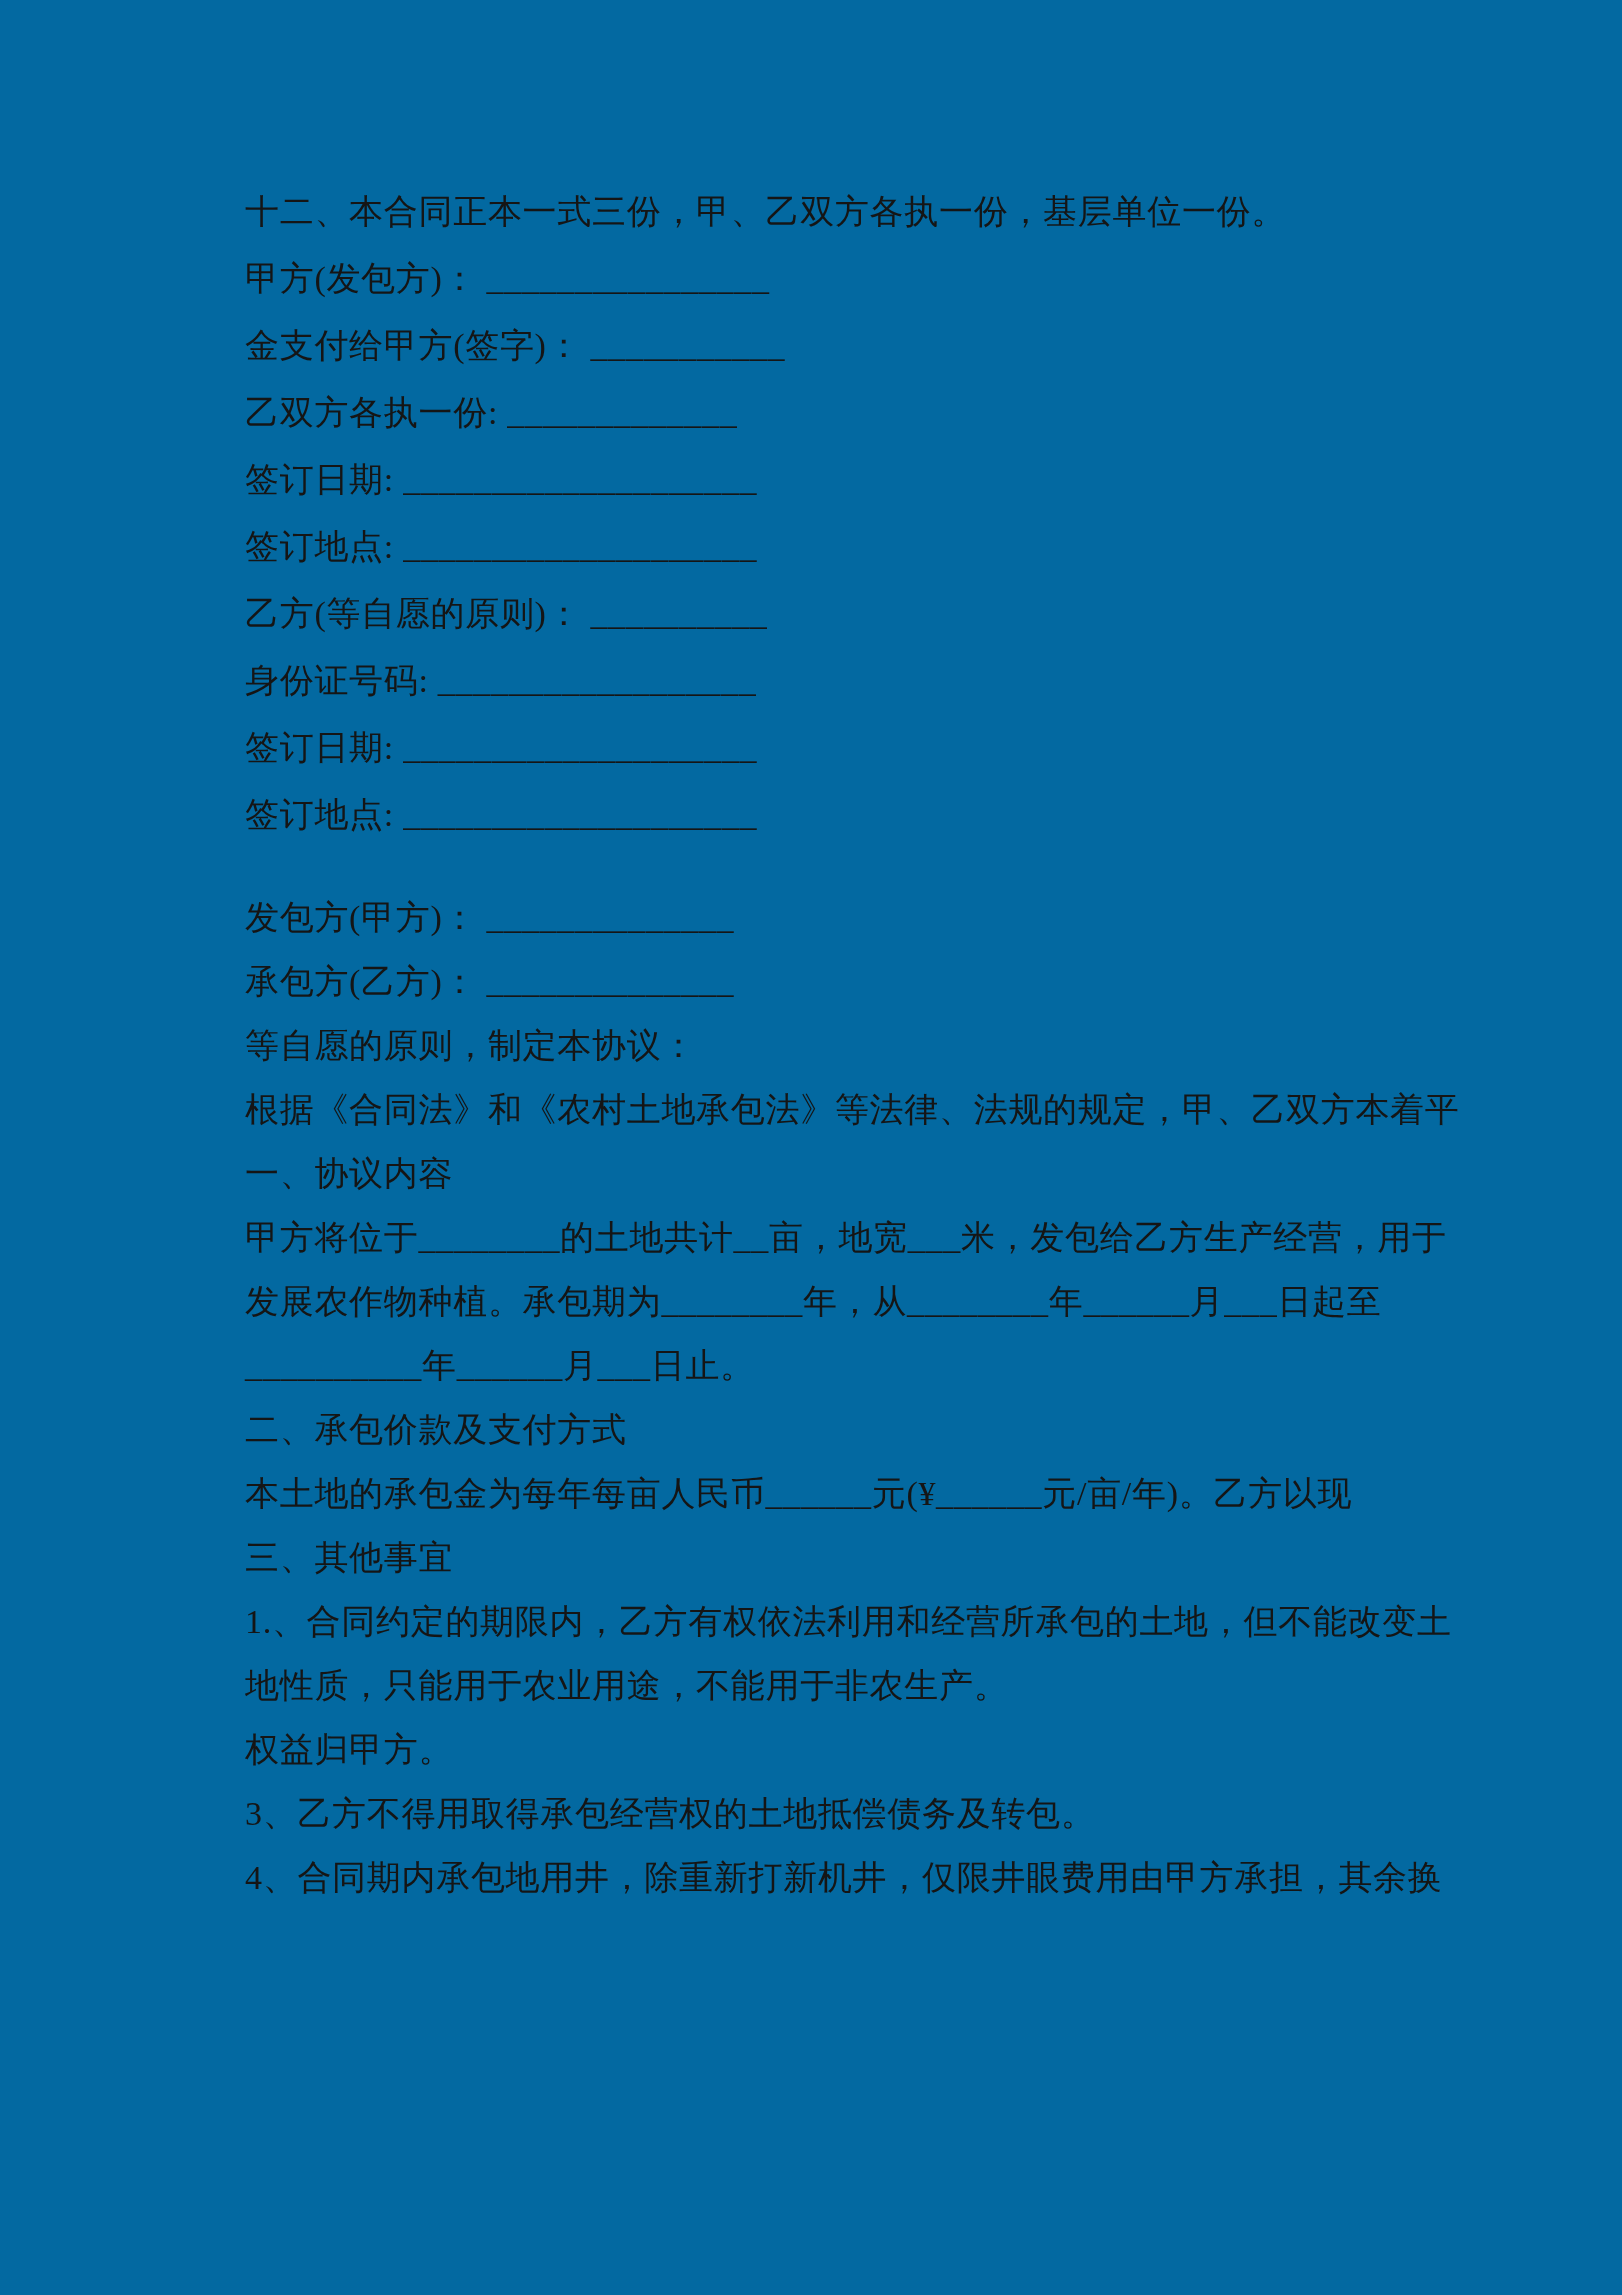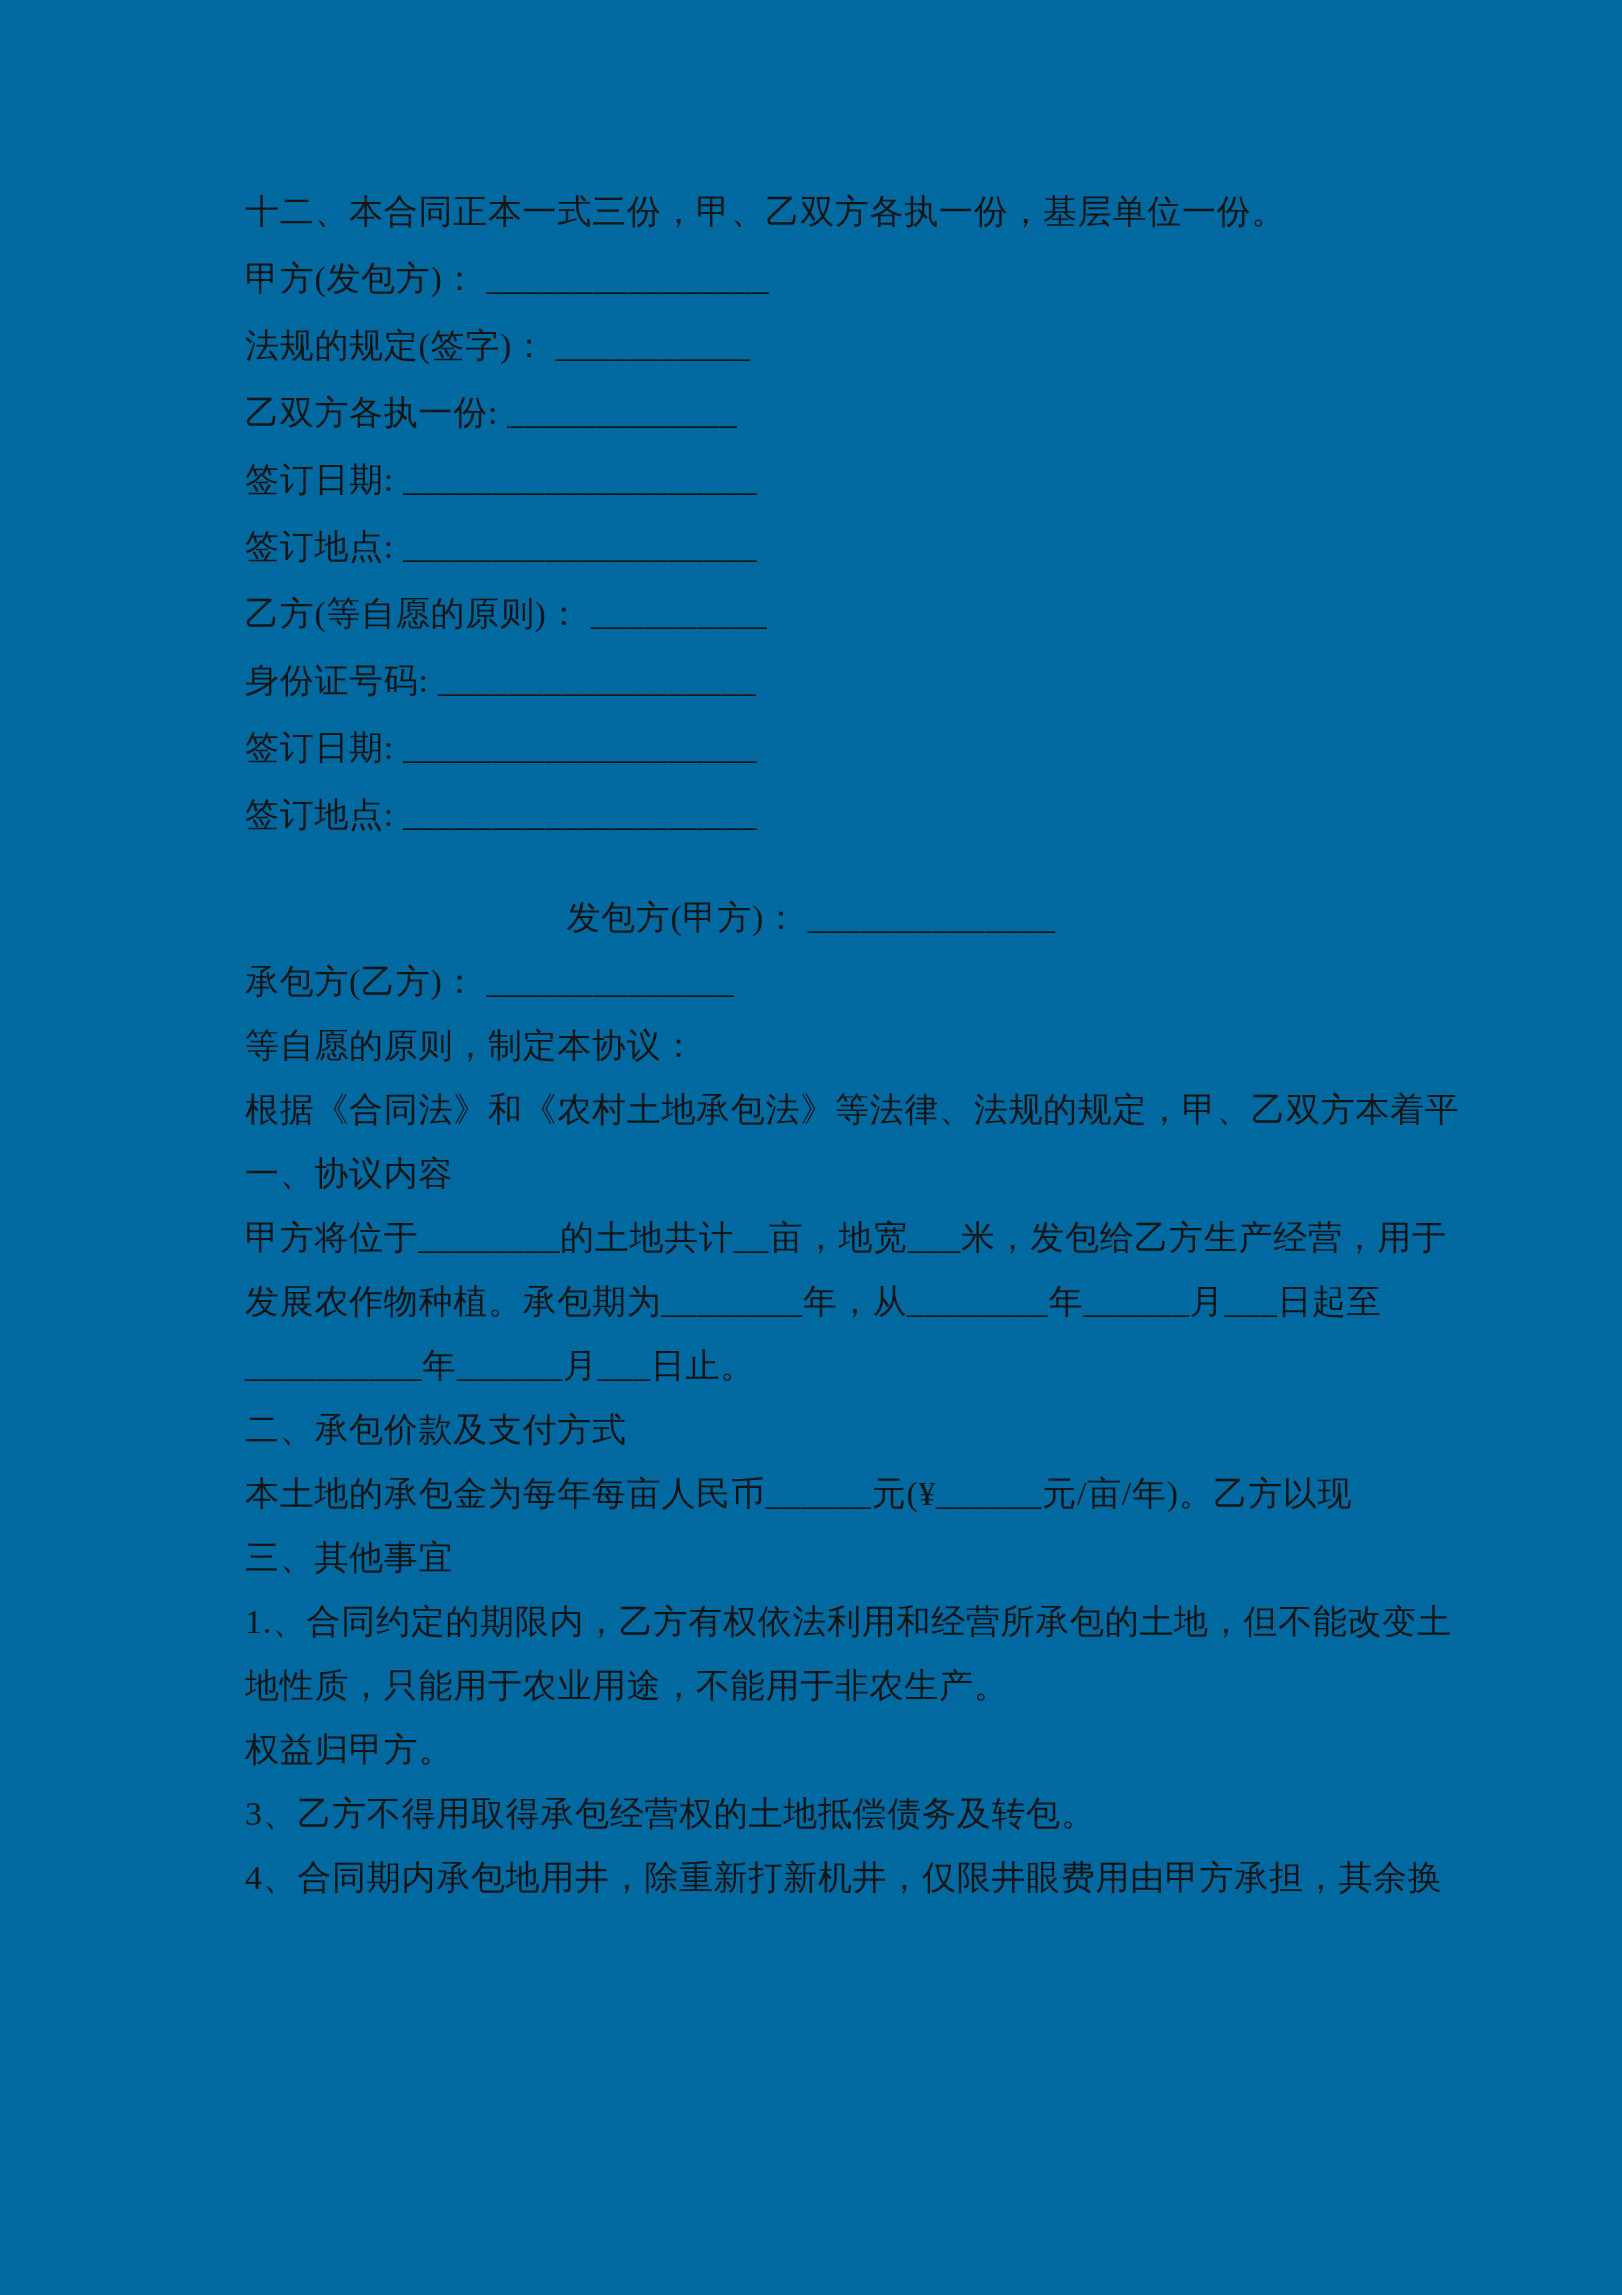--- a/index.html
+++ b/index.html
@@ -35,32 +35,31 @@
     line-height: 67px;
   }
   
   .ln.p {
     height: 64px;
     line-height: 64px;
   }
   
   .ln.gap {
     margin-top: 38px;
-    text-align: center;
   }
 </style>
 </head>
 <body>
 
 <div class="page">
   <div class="doc">
 
     <div class="ln f">十二、本合同正本一式三份，甲、乙双方各执一份，基层单位一份。</div>
     <div class="ln f">甲方(发包方)： ________________</div>
-    <div class="ln f">法规的规定(签字)： ___________</div>
+    <div class="ln f">金支付给甲方(签字)： ___________</div>
     <div class="ln f">乙双方各执一份: _____________</div>
     <div class="ln f">签订日期: ____________________</div>
     <div class="ln f">签订地点: ____________________</div>
     <div class="ln f">乙方(等自愿的原则)： __________</div>
     <div class="ln f">身份证号码: __________________</div>
     <div class="ln f">签订日期: ____________________</div>
     <div class="ln f">签订地点: ____________________</div>
 
     <div class="ln p gap">发包方(甲方)： ______________</div>
     <div class="ln p">承包方(乙方)： ______________</div>

